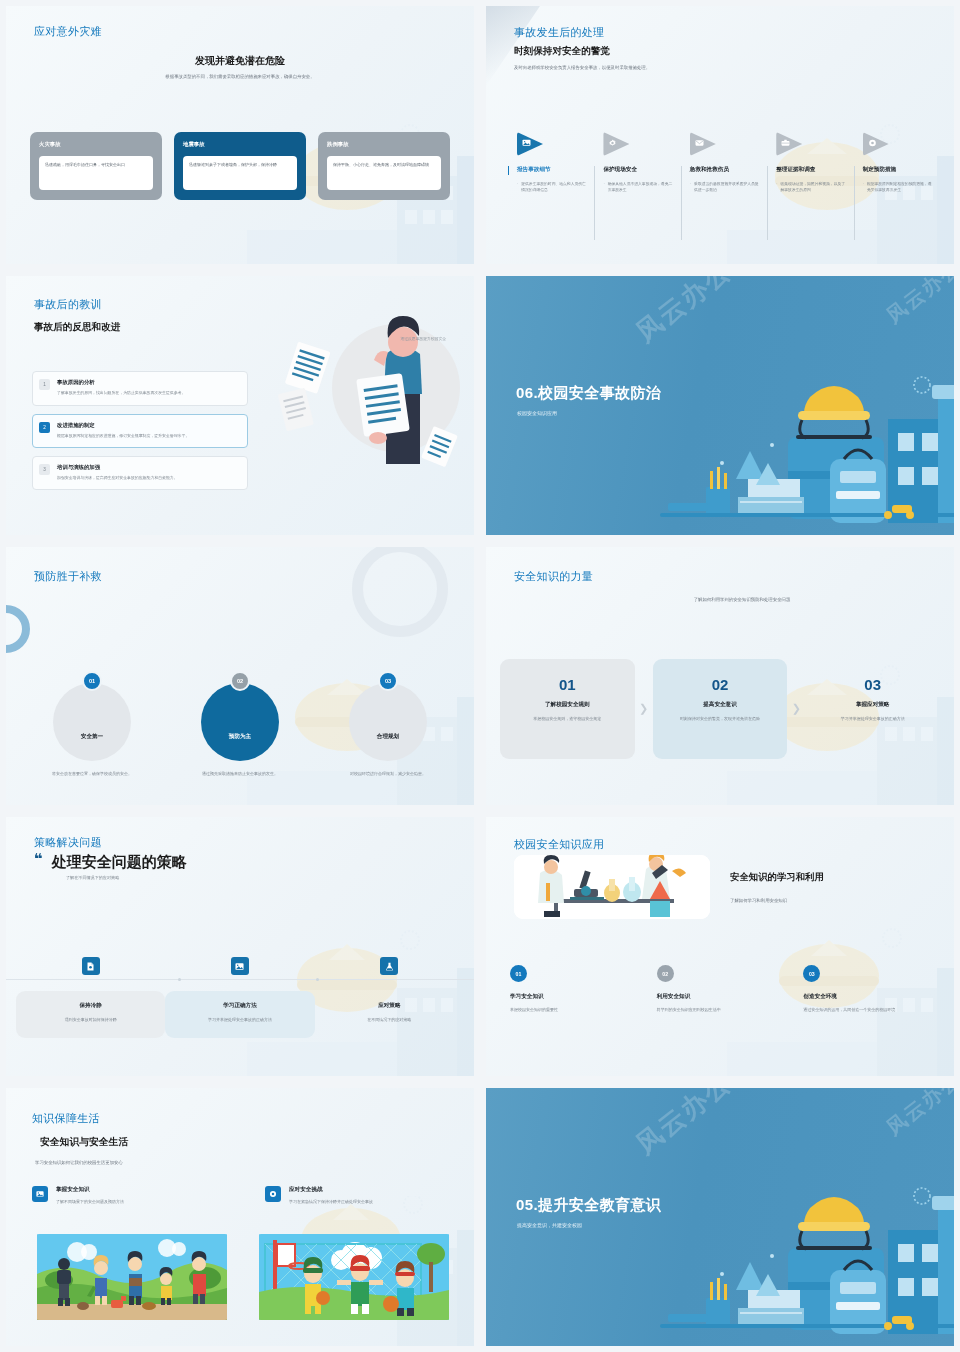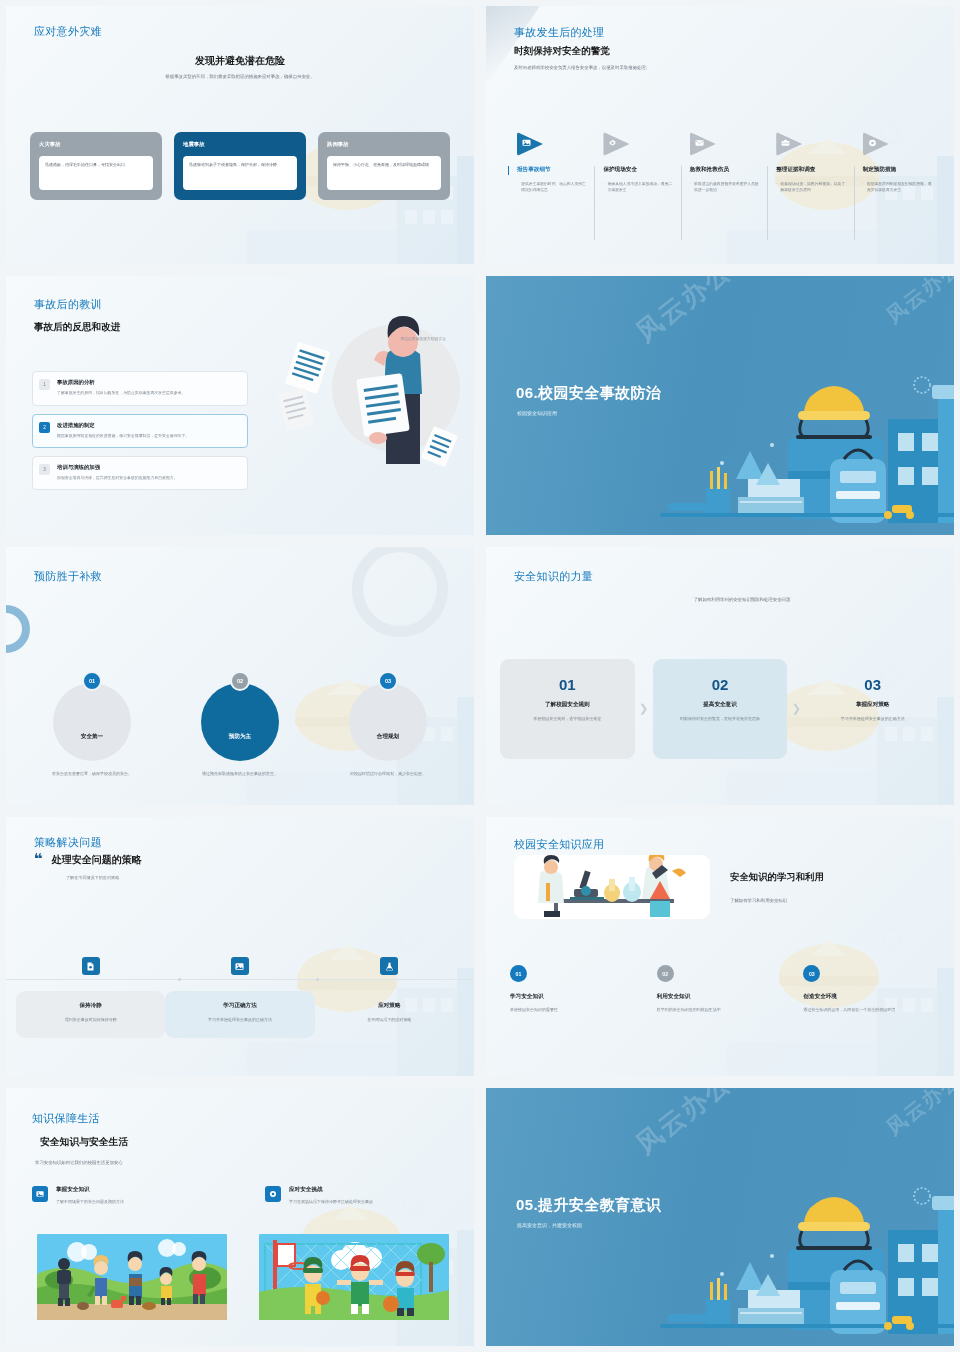--- a/index.html
+++ b/index.html
@@ -167,21 +167,21 @@
   .s6-card.tint { background:#d7e7ef; }
   .s6-card.plain { background:transparent; }
   .s6-num { font-size:15px; font-weight:bold; color:#13558a; line-height:1; }
   .s6-t { margin-top:9px; font-weight:bold; font-size:5.6px; color:#20262c; }
   .s6-d { margin-top:7px; font-size:4px; color:#7b848d; line-height:1.6; }
   .s6-chev { width:18px; flex:0 0 18px; text-align:center; color:#c6ced5; font-size:11px; }
   
   .s7-head { position:absolute; top:18px; left:28px; }
   .s7-quote { position:absolute; top:36px; left:28px; display:flex; gap:9px; align-items:flex-start; }
   .qmark { color:#12588c; font-size:15px; font-weight:bold; line-height:.8; }
-  .s7-quote .h-main { font-size:10px; }
+  .s7-quote .h-main { font-size:15px; }
   .s7-qsub { position:absolute; top:58px; left:60px; color:#7b848d; font-size:4.1px; }
   .s7-line { position:absolute; left:0; right:0; top:162px; height:1px; background:#dde4ea; }
   .s7-line .d { position:absolute; top:-1.5px; width:3px; height:3px; border-radius:50%; background:#ccd6de; }
   .s7-cols { position:absolute; top:140px; left:10px; right:10px; display:flex; }
   .s7-col { flex:1; text-align:center; }
   .s7-ico {
     width:18px; height:18px; border-radius:3px; background:#1572ab; margin:0 auto 16px;
     display:flex; align-items:center; justify-content:center; color:#fff;
   }
   .s7-box { border-radius:9px; background:#e9edf0; padding:11px 12px 14px; }

